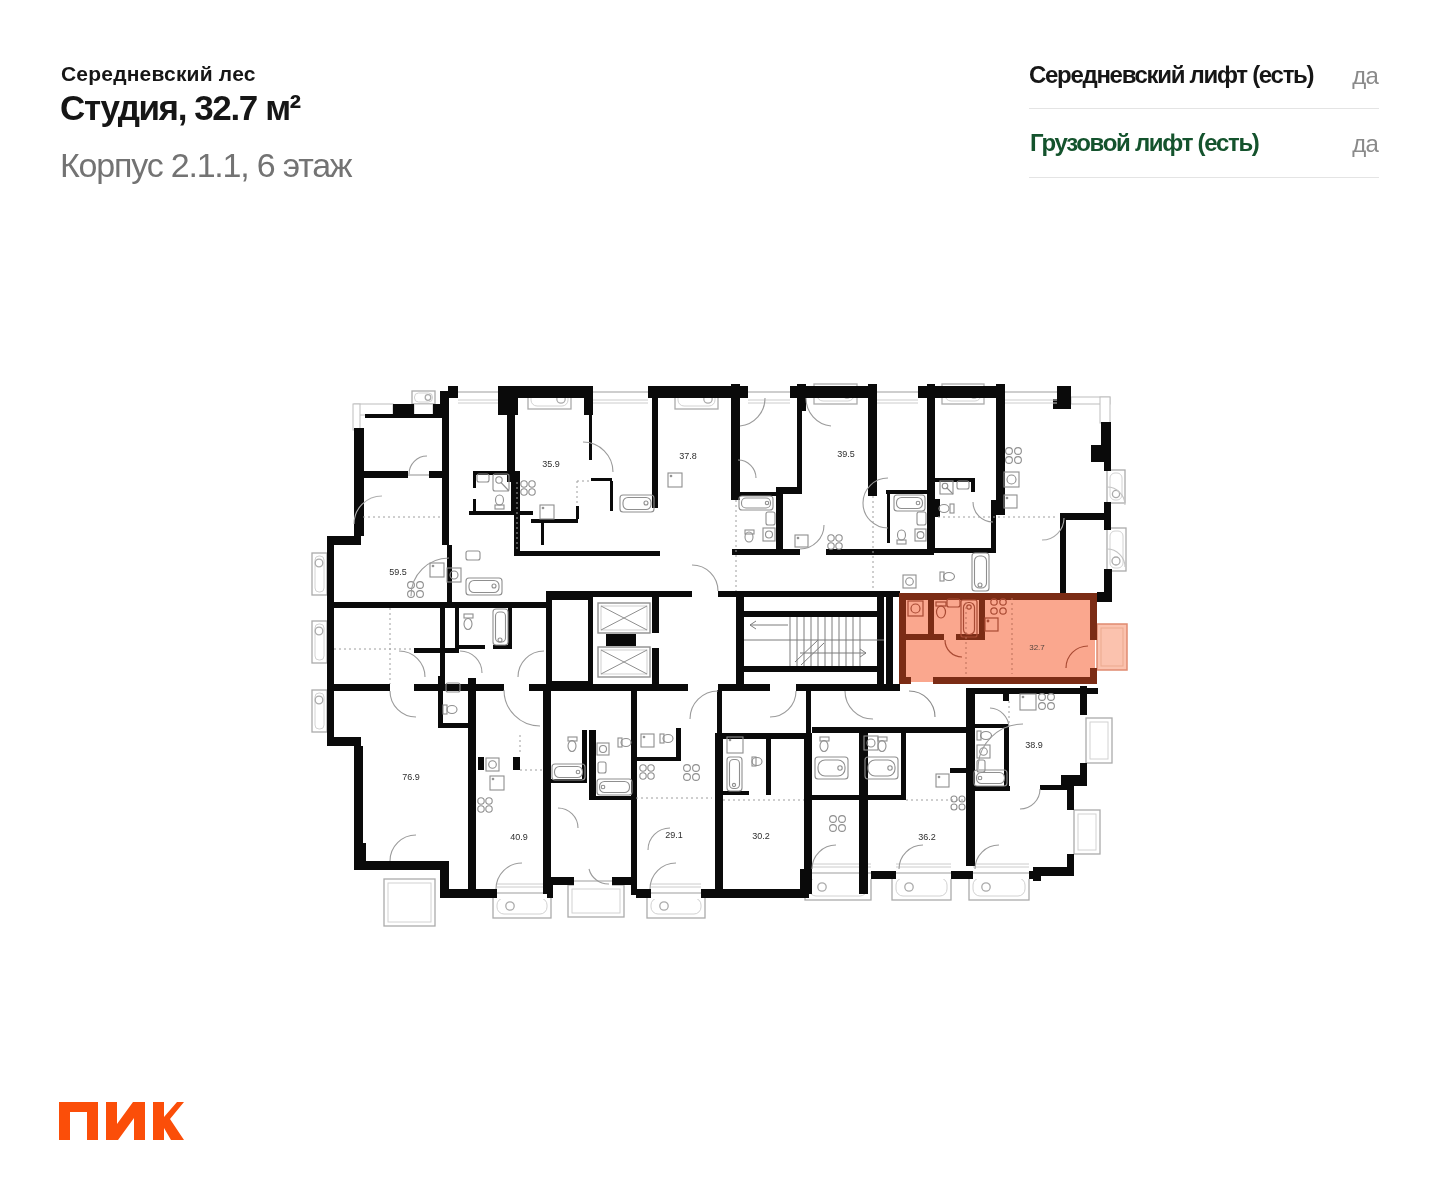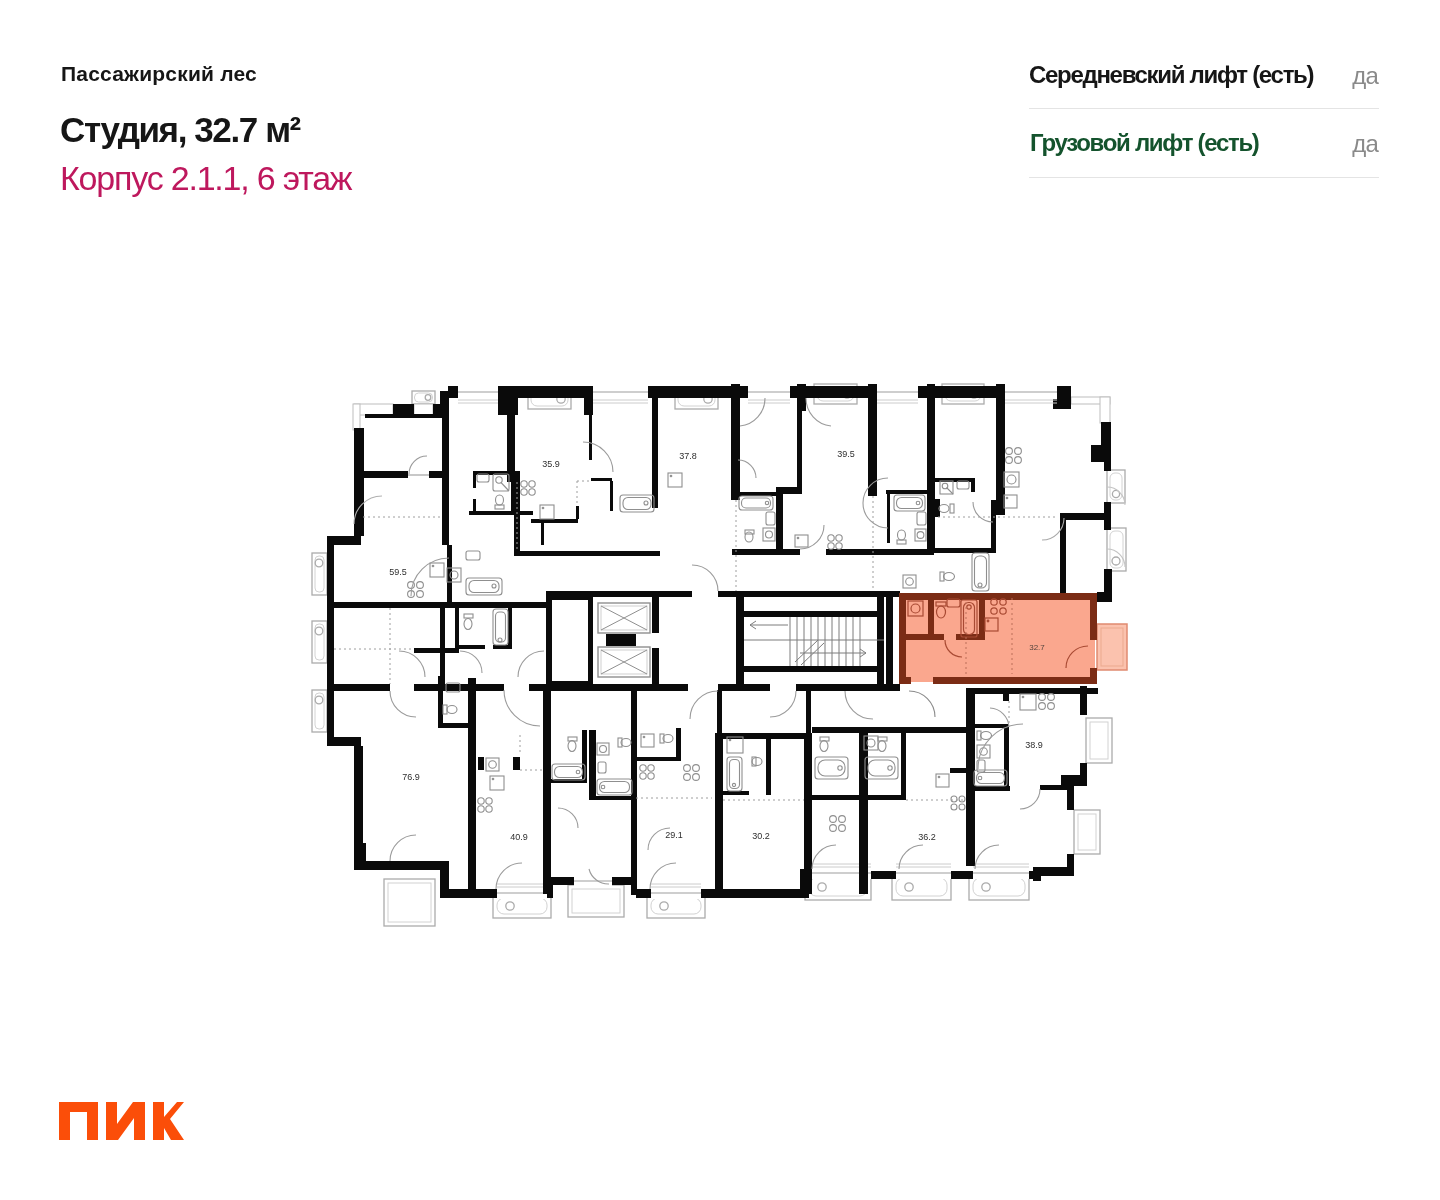--- a/index.html
+++ b/index.html
@@ -2,25 +2,25 @@
 <html><head>
 <meta charset="utf-8">
 <style>
 html,body{margin:0;padding:0}
 body{width:1440px;height:1200px;background:#ffffff;font-family:"Liberation Sans",sans-serif;position:relative;overflow:hidden}
 .abs{position:absolute}
 </style>
 </head>
 <body>
 
-<div class="abs" style="left:61px;top:62px;font-size:21px;font-weight:700;color:#161616;letter-spacing:0.2px">Пассажирский лес</div>
-
-<div class="abs" style="left:60px;top:110px;font-size:35px;font-weight:700;color:#161616;letter-spacing:-1.4px">Студия, 32.7 м²</div>
-
-<div class="abs" style="left:60px;top:159px;font-size:34px;font-weight:400;color:#be185d;letter-spacing:-1.2px">Корпус 2.1.1, 6 этаж</div>
+<div class="abs" style="left:61px;top:62px;font-size:21px;font-weight:700;color:#161616;letter-spacing:0.2px">Середневский лес</div>
+
+<div class="abs" style="left:60px;top:88px;font-size:35px;font-weight:700;color:#161616;letter-spacing:-1.4px">Студия, 32.7 м²</div>
+
+<div class="abs" style="left:60px;top:146px;font-size:34px;font-weight:400;color:#737373;letter-spacing:-1.2px">Корпус 2.1.1, 6 этаж</div>
 
 <div class="abs" style="left:1029px;top:61px;font-size:24px;font-weight:700;color:#161616;letter-spacing:-1.3px">Середневский лифт (есть)</div>
 
 <div class="abs" style="left:1230px;top:62px;width:148px;text-align:right;font-size:24px;color:#8a8a8a;letter-spacing:-0.8px">да</div>
 
 <div class="abs" style="left:1029px;top:108px;width:350px;height:1px;background:#e4e4e4"></div>
 
 <div class="abs" style="left:1030px;top:129px;font-size:24px;font-weight:700;color:#14532d;letter-spacing:-1.3px">Грузовой лифт (есть)</div>
 
 <div class="abs" style="left:1230px;top:130px;width:148px;text-align:right;font-size:24px;color:#8a8a8a;letter-spacing:-0.8px">да</div>

